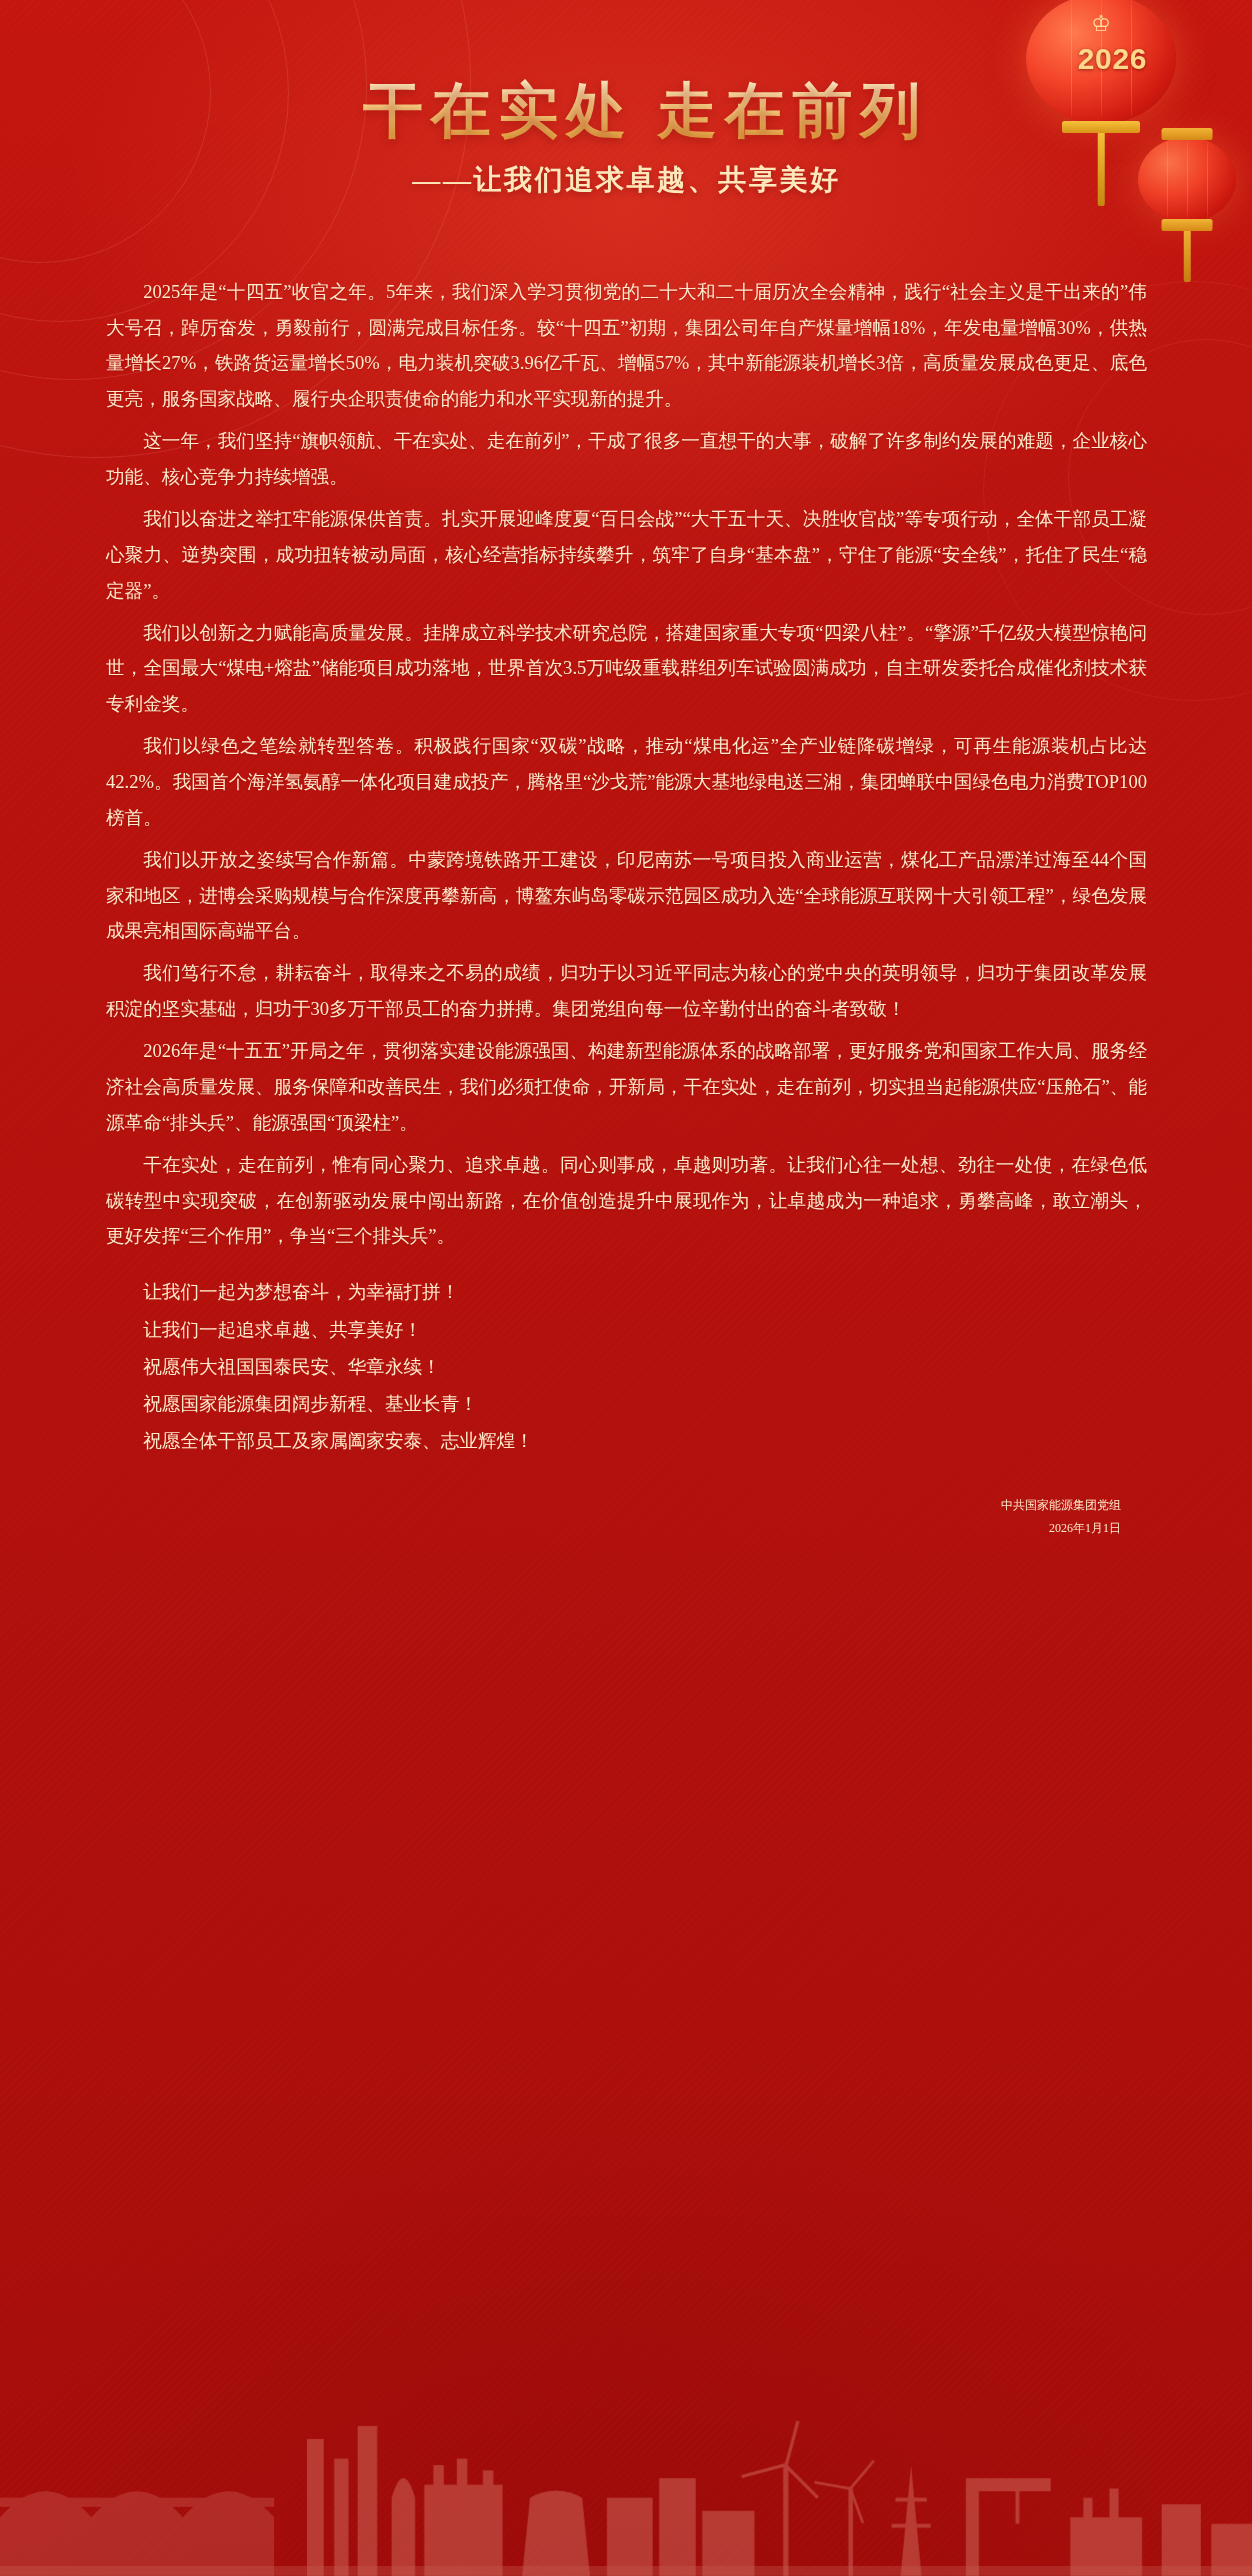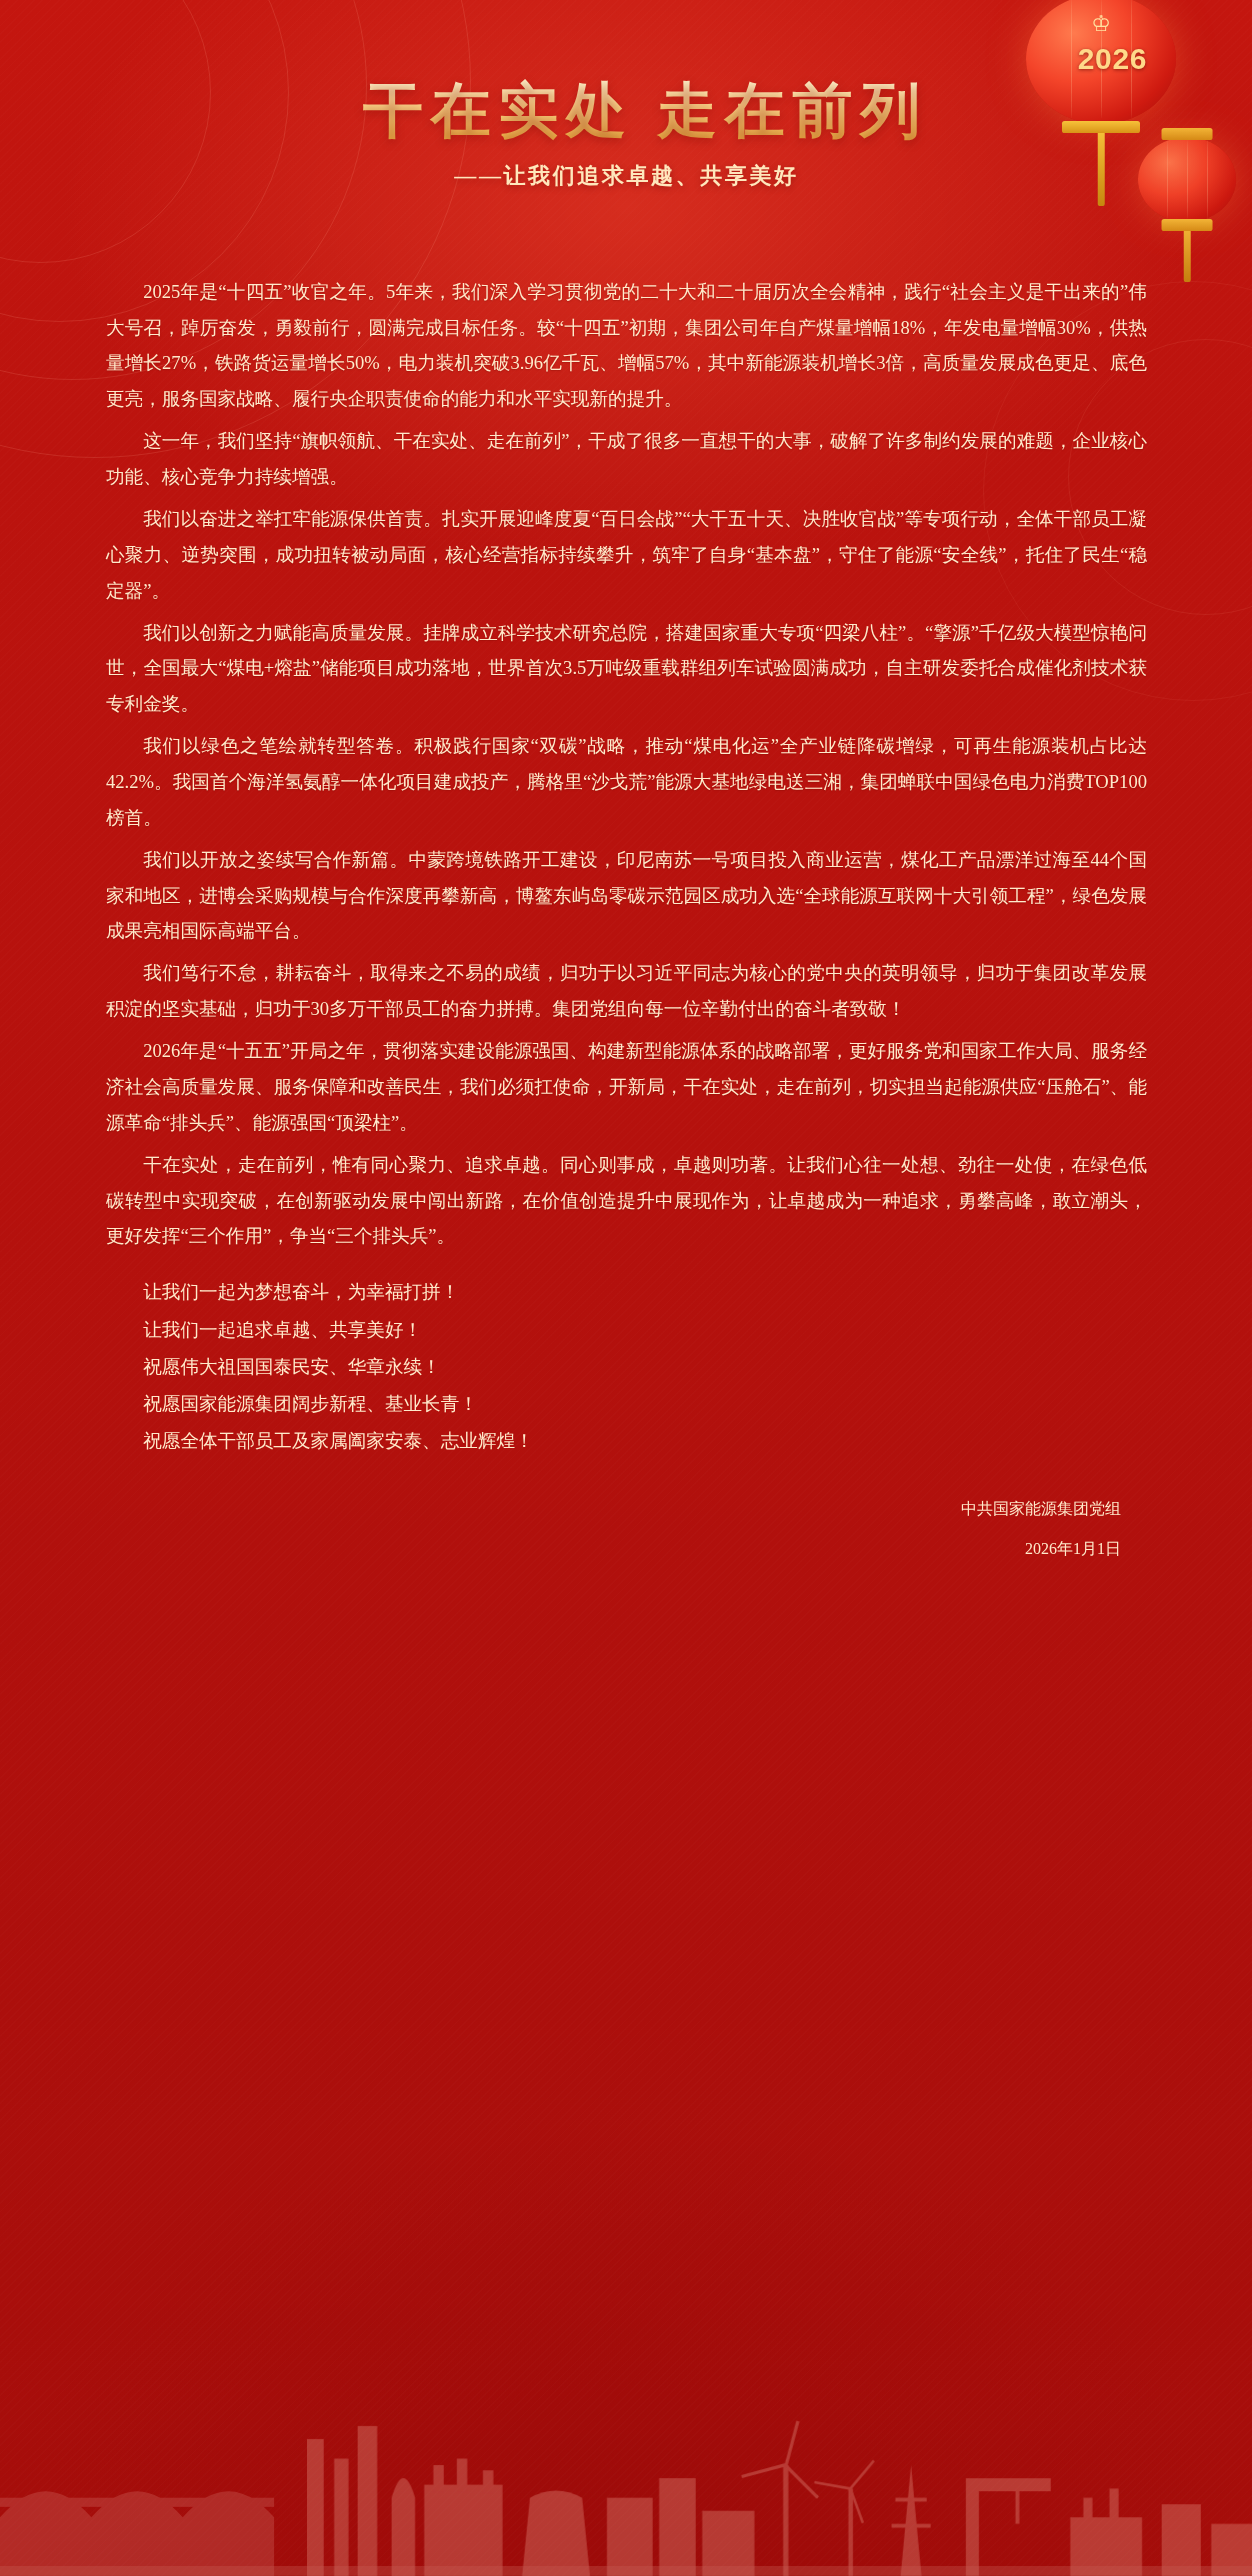--- a/index.html
+++ b/index.html
@@ -113,21 +113,21 @@
     background-clip: text;
     -webkit-text-fill-color: transparent;
     text-shadow: 0 2.6px 9px rgba(120,10,0,.35);
     line-height: 1.1;
     padding-left: 38px;
   }
   .title-sub {
     margin-top: 17px;
     font-family: "Liberation Serif", serif;
     font-weight: bold;
-    font-size: 22px;
+    font-size: 28px;
     letter-spacing: 2.6px;
     color: #ffe7bc;
     text-shadow: 0 2px 6.5px rgba(110,8,0,.45);
   }
 
   
   .content {
     position: absolute;
     top: 274px;
     left: 106px;
@@ -149,24 +149,23 @@
     color: #ffeacb;
     margin: 0;
   }
   .wishes { margin-top: 19.6px; }
   .signature {
     margin-top: 35px;
     text-align: right;
     padding-right: 26px;
   }
   .signature div {
-    font-size: 16px;
+    font-size: 12px;
     line-height: 1.9;
     color: #ffeacb;
-    margin-top: 9px;
   }
 
   
   .skyline {
     position: absolute;
     left: 0; right: 0; bottom: 0;
     height: 274px;
     pointer-events: none;
   }
   .skyline svg { display: block; width: 100%; height: 100%; }

